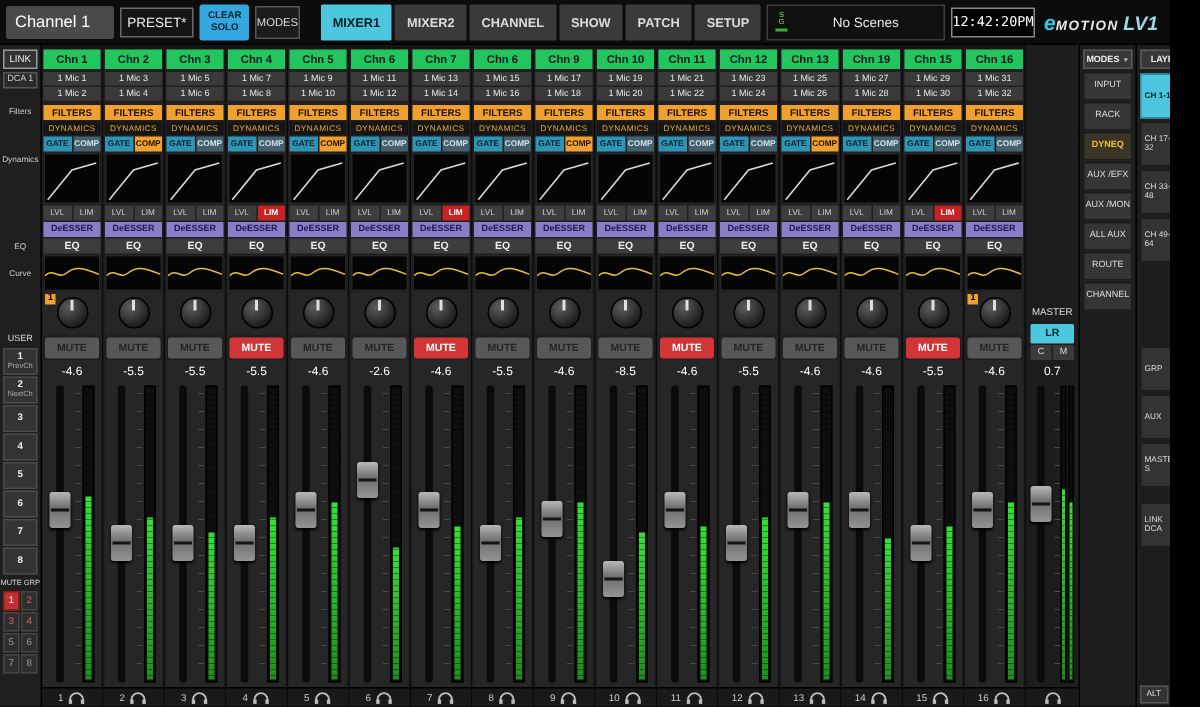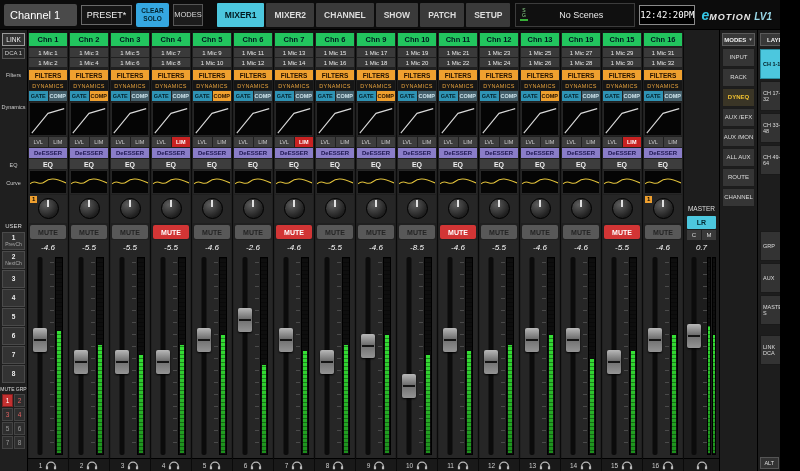--- a/index.html
+++ b/index.html
@@ -18,21 +18,21 @@
   .tab.active { background:#4cc7de; color:#001a20; }
   .scenes-box { margin-left:auto; width:142px; height:24px; background:#101010; border:1px solid #3c3c3c; display:flex; align-items:center; gap:4px; padding:0 4px; }
   .sg-wrap { display:flex; flex-direction:column; align-items:center; width:9px; }
   .sg { color:#8fdc8f; font-size:5px; line-height:1; width:6px; word-break:break-all; text-align:center; }
   .sg-bar { width:8px; height:2px; background:#37b037; margin-top:1px; }
   .scenes-text { color:#e8e8e8; font-size:9px; flex:1; text-align:center; }
   .clock { width:64px; height:20px; background:#000; border:1px solid #8a8a8a; color:#fff; font-family:"DejaVu Sans Mono", monospace; font-size:9px; display:flex; align-items:center; justify-content:center; }
   .logo { display:flex; align-items:baseline; margin:0 4px 0 2px; font-style:italic; }
   .logo-e { color:#35c8e8; font-weight:bold; font-size:14px; }
   .logo-text { color:#e8e8e8; font-weight:bold; font-size:9px; letter-spacing:1px; }
-  .logo-model { color:#9ad8e8; font-size:10px; margin-left:3px; font-weight:bold;text-align:right; }
+  .logo-model { color:#9ad8e8; font-size:13px; margin-left:3px; font-weight:bold;text-align:right; }
 
   
   .mainrow { display:flex; height:441px; }
 
   
   .left { width:28px; background:#1f1f1f; border-right:1px solid #000; position:relative; flex:none; }
   .left .absbtn { position:absolute; left:2px; right:2px; text-align:center; }
   .link-btn { top:3px; height:13px; border:1px solid #999; background:#333; color:#eee; font-size:6.5px; line-height:11px; }
   .dca-btn { top:18px; height:11px; border:1px solid #555; background:#2a2a2a; color:#ccc; font-size:6px; line-height:9px; }
   .side-lbl { position:absolute; left:0; right:0; text-align:center; color:#ccc; font-size:5.5px; }
@@ -72,21 +72,21 @@
   .deesser-btn { height:10px; margin:0 1px 1px; background:#8a7dc8; color:#1d1650; font-size:6px; font-weight:bold; display:flex; align-items:center; justify-content:center; }
   .eq-btn { height:10px; margin:0 1px 1px; background:#3d3d3d; color:#eee; font-size:7px; font-weight:bold; display:flex; align-items:center; justify-content:center; }
   .eq-graph { height:24px; margin:0 1px; background:#050505; border:1px solid #262626; }
   .knob-row { height:28px; position:relative; background:#262626; margin:1px 1px 0; }
   .dca-badge { position:absolute; left:1px; top:1px; background:#efa02f; color:#000; font-size:6px; line-height:7px; padding:0 2px; font-weight:bold; }
   .knob { width:21px; height:21px; border-radius:50%; margin:3px auto 0; background:radial-gradient(circle at 35% 30%, #5d5d5d, #1e1e1e 72%); border:1px solid #000; position:relative; }
   .knob-ptr { position:absolute; left:50%; top:1px; width:2px; height:7px; background:#e0e0e0; transform:translateX(-50%); }
   .mute-btn { height:14px; margin:2px 2px 1px; background:#585858; color:#242424; font-size:7px; font-weight:bold; border-radius:2px; display:flex; align-items:center; justify-content:center; }
   .mute-btn.on { background:#d23535; color:#fff; }
   .fader-sec { flex:1; display:flex; flex-direction:column; background:#262626; margin:0 1px; }
-  .fader-val { height:14px; color:#fff; font-size:8px; display:flex; align-items:center; justify-content:center;font-style:italic; }
+  .fader-val { height:14px; color:#fff; font-size:8px; display:flex; align-items:center; justify-content:center; }
   .fader-area { flex:1; position:relative; }
   .fader-rail { position:absolute; left:4px; top:3px; bottom:3px; width:14px; }
   .fader-rail::before { content:''; position:absolute; left:50%; top:0; bottom:0; width:5px; transform:translateX(-50%); background:#0b0b0b; border-radius:2px; }
   .fader-cap { position:absolute; left:0; width:14px; height:24px; background:linear-gradient(#b8b8b8,#6e6e6e 45%,#949494); border-radius:2px; box-shadow:0 1px 2px #000; }
   .fader-cap::after { content:''; position:absolute; left:1px; right:1px; top:50%; height:2px; margin-top:-1px; background:#141414; }
   .scale { position:absolute; left:21px; top:8px; bottom:8px; width:4px; background:repeating-linear-gradient(to bottom,#4a4a4a 0 1px,transparent 1px 12px); }
   .meter { position:absolute; right:4px; top:3px; bottom:3px; width:8px; background:#0e0e0e; border:1px solid #000; }
   .meter-fill { position:absolute; left:1px; right:1px; bottom:1px; background:linear-gradient(to top,#1d8f1d,#35e035); }
   .meter::after { content:''; position:absolute; inset:0; background:repeating-linear-gradient(to bottom,rgba(0,0,0,.38) 0 1px,transparent 1px 4px); }
   .strip-foot { height:13px; background:#191919; border-top:1px solid #000; display:flex; align-items:center; justify-content:center; gap:3px; }

